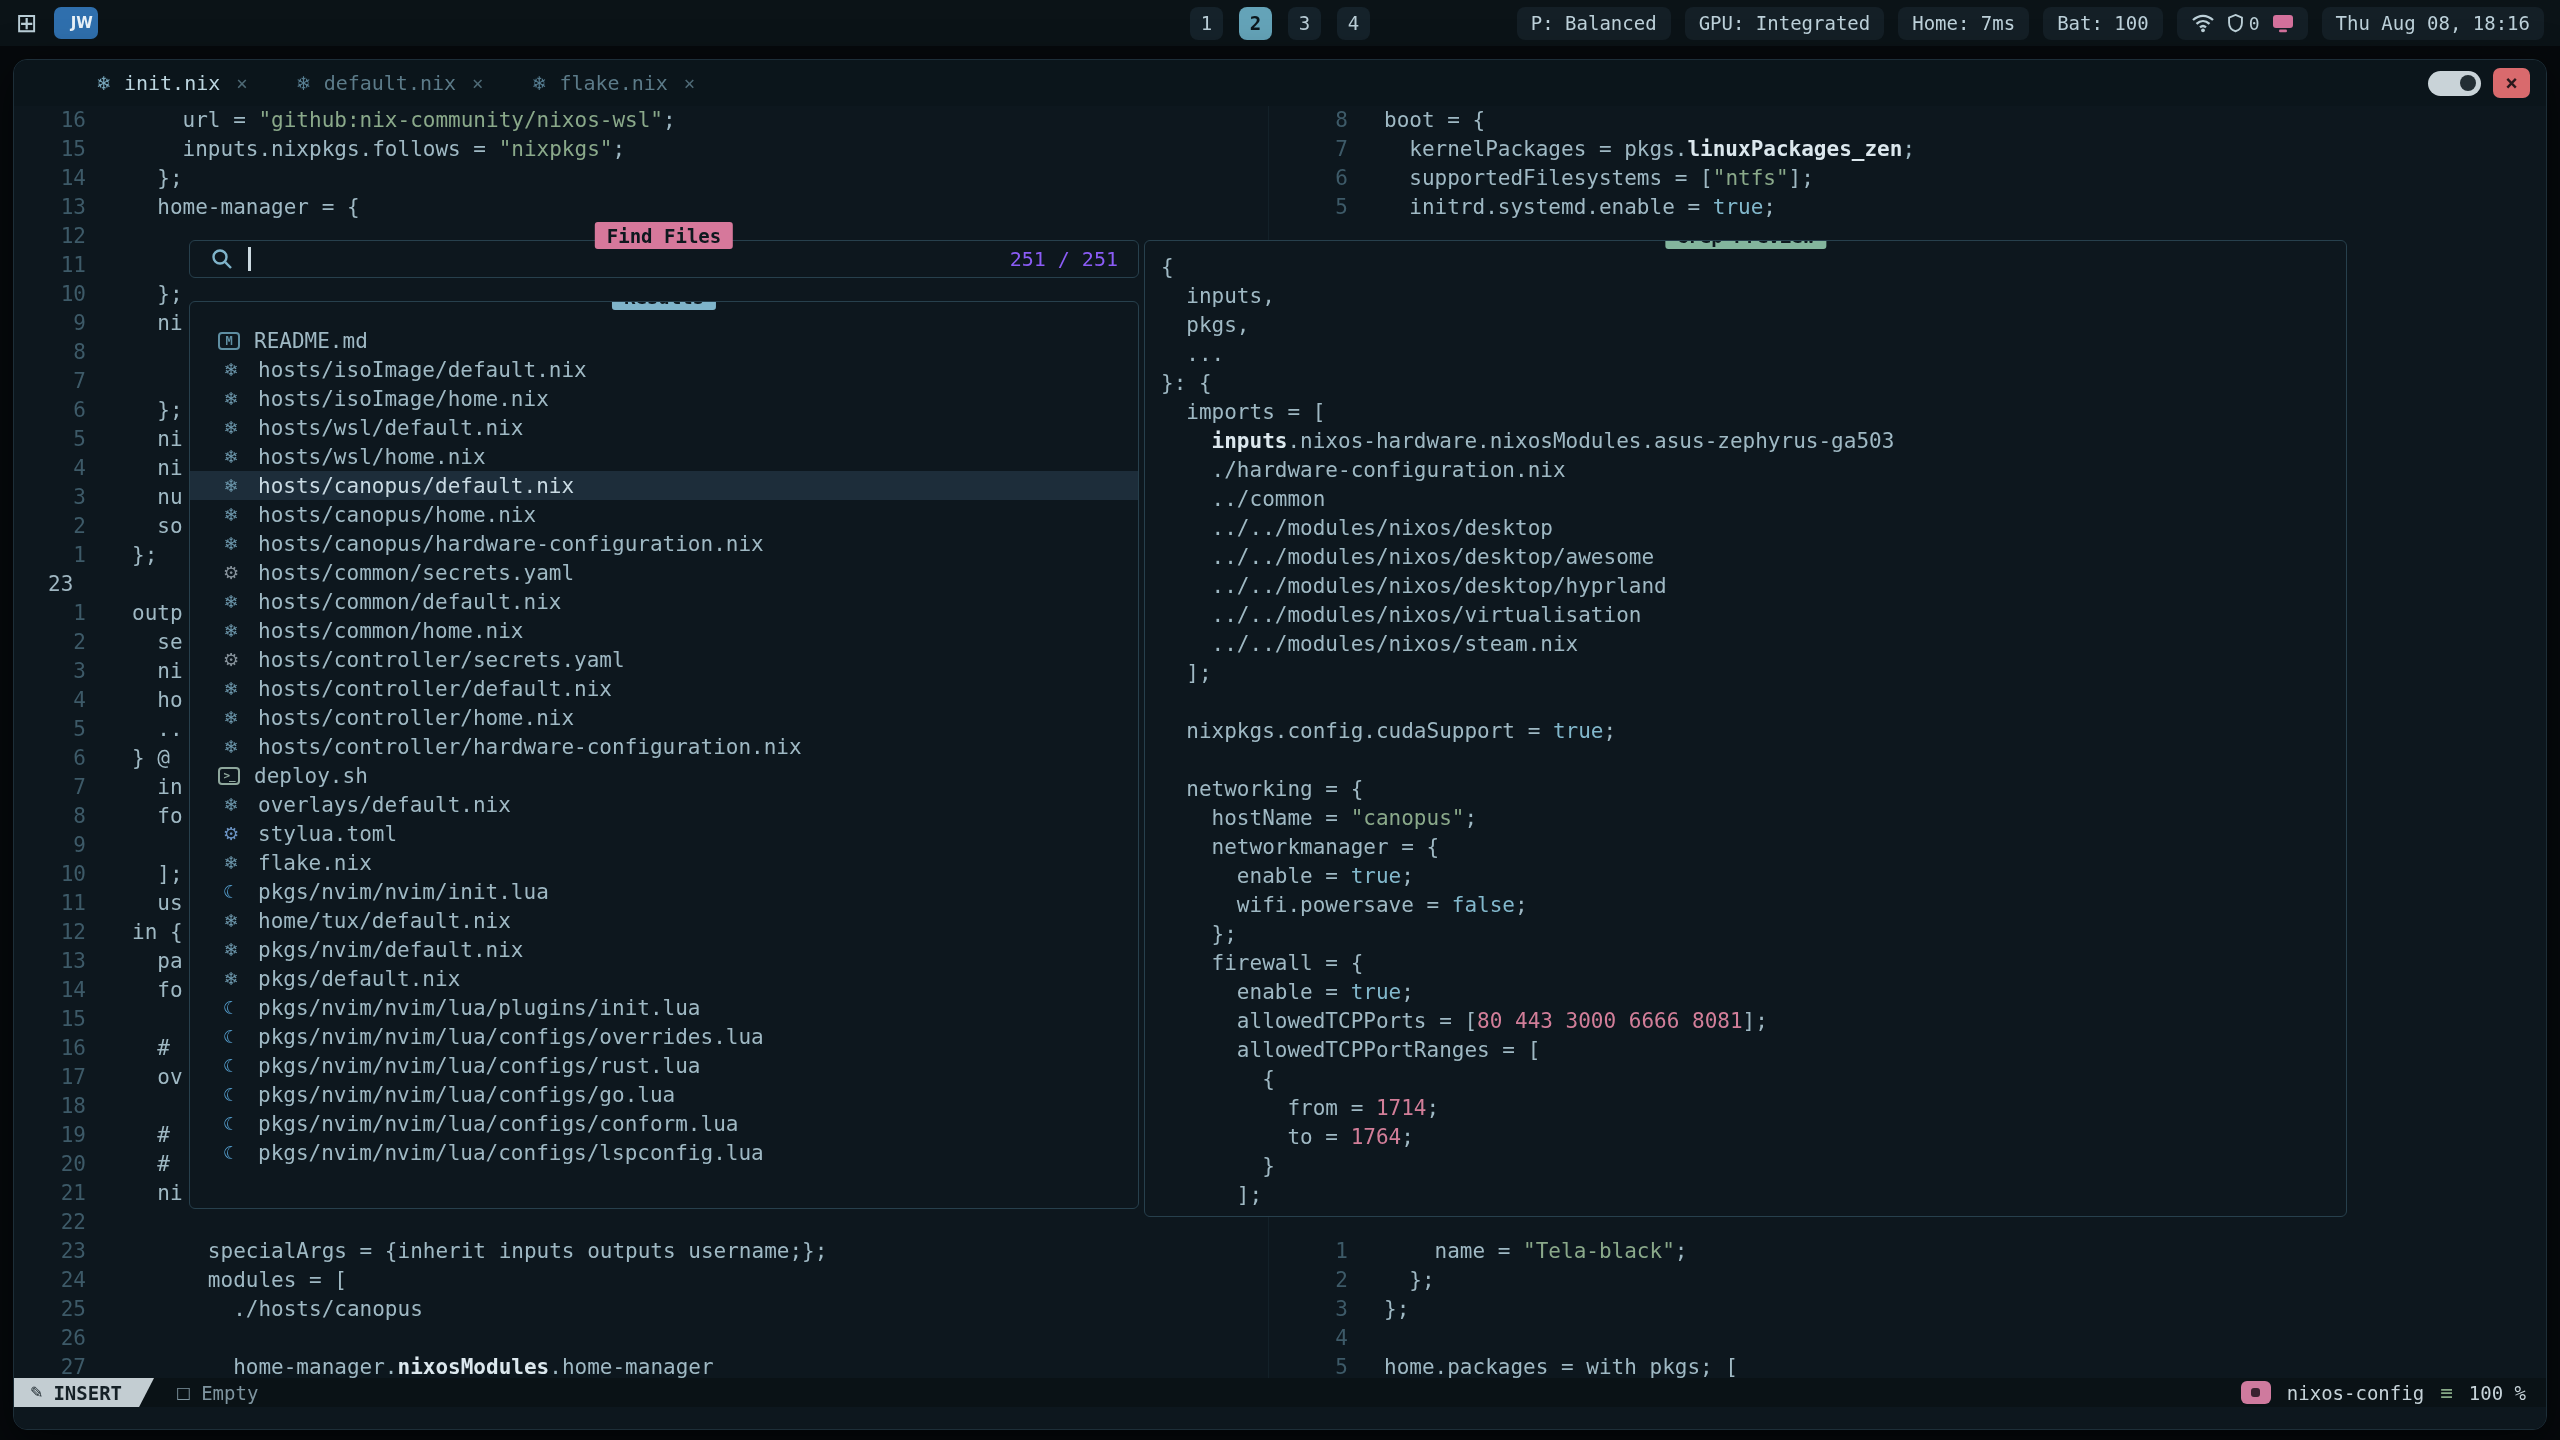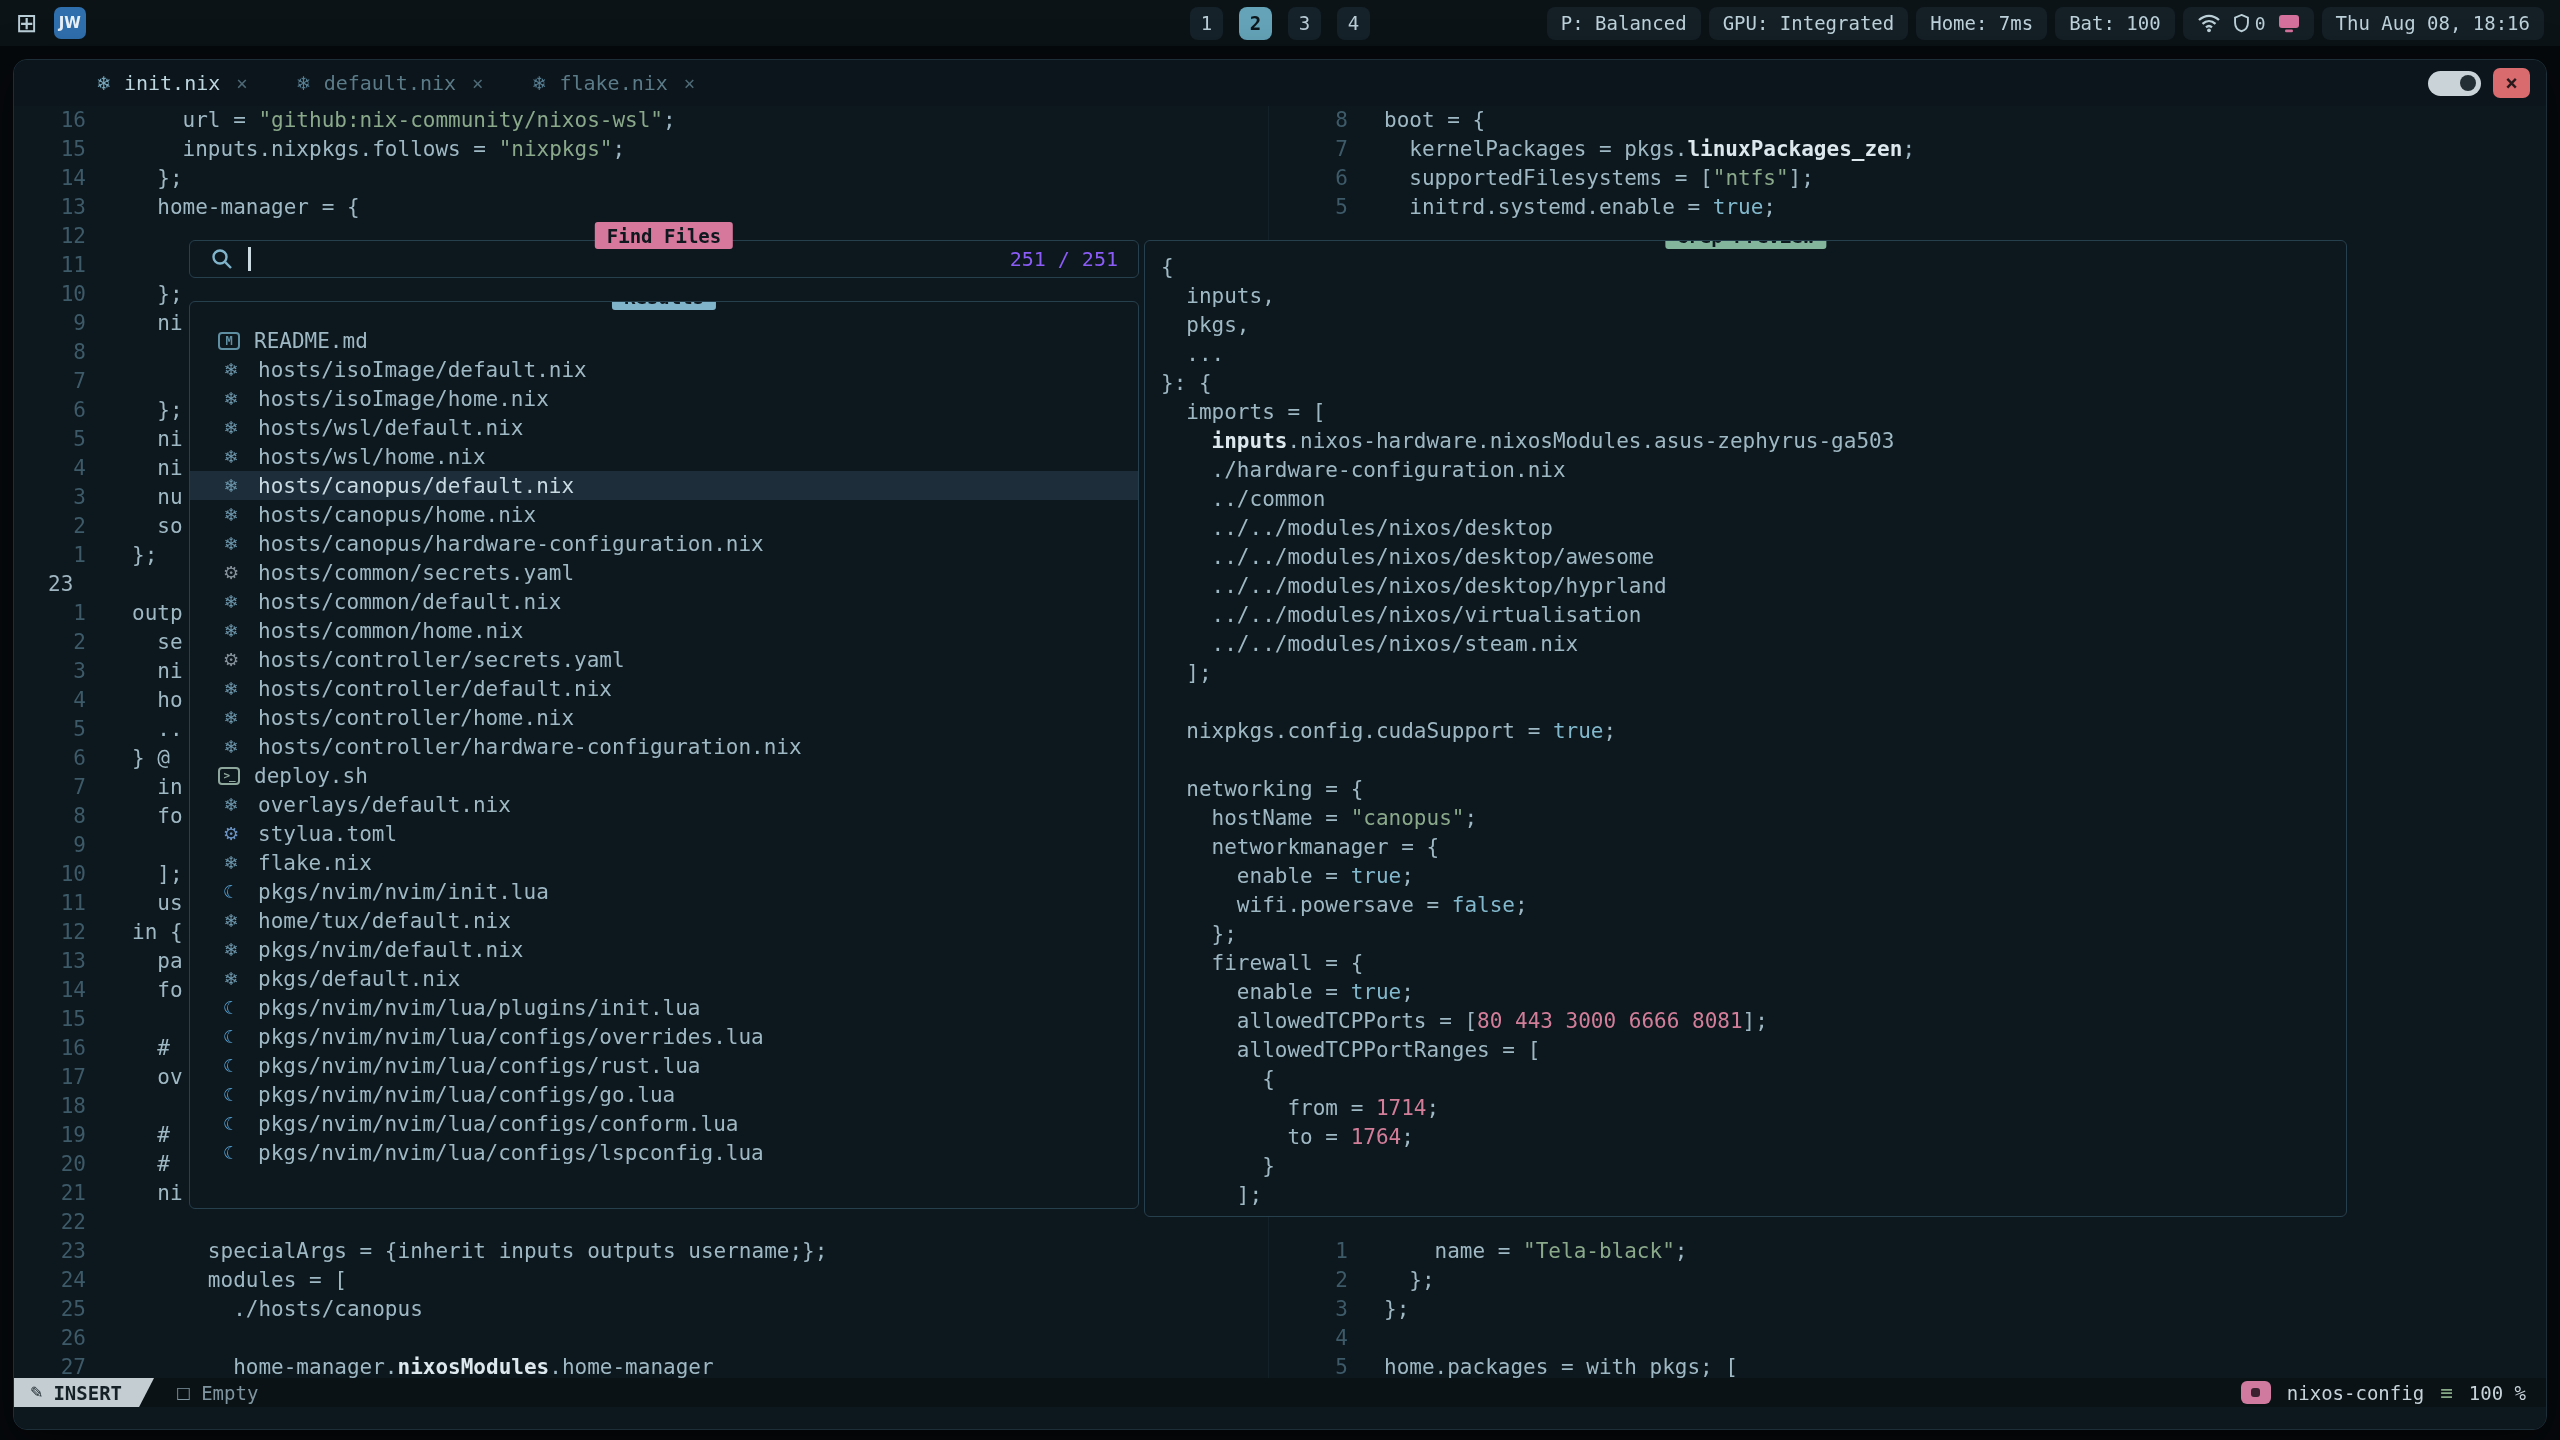--- a/index.html
+++ b/index.html
@@ -3,26 +3,26 @@
 <meta charset="utf-8">
 <style>
   html,body{margin:0;padding:0;width:2560px;height:1440px;overflow:hidden;background:#06090c;
     font-family:"DejaVu Sans Mono",monospace;}
   
   .topbar{position:absolute;top:0;left:0;right:0;height:46px;background:#0b1317;
     display:flex;align-items:center;padding:0 16px;box-sizing:border-box;}
   .launcher{color:#b9cdd6;font-size:26px;font-family:"DejaVu Sans",sans-serif;cursor:default;}
   .logo{width:32px;height:32px;background:#2f6fad;border-radius:7px;color:#e8f1f7;font-size:15px;
     font-weight:bold;display:flex;align-items:center;justify-content:center;margin-left:16px;
-    font-family:"DejaVu Sans",sans-serif;}
+    font-family:"DejaVu Sans",sans-serif;padding-left:12px;}
   .ws-group{position:absolute;left:50%;transform:translateX(-50%);display:flex;gap:16px;}
   .ws{min-width:33px;height:33px;border-radius:8px;background:#15222a;color:#b9cdd6;display:flex;
     align-items:center;justify-content:center;font-size:19px;padding:0 6px;box-sizing:border-box;}
   .ws.active{background:#64a3b8;color:#0c161b;font-weight:bold;}
-  .right-group{margin-left:auto;display:flex;gap:8px;align-items:center;}
+  .right-group{margin-left:auto;display:flex;gap:14px;align-items:center;}
   .pill{background:#141f26;border-radius:8px;height:33px;display:flex;align-items:center;
     padding:0 14px;color:#bdd1da;font-size:19px;gap:12px;}
   .shield-count{font-size:18px;color:#bcd0d8;}
   
   .window{position:absolute;left:13px;right:13px;top:59px;bottom:10px;background:#0d171e;
     border:1px solid #1d2e38;border-radius:14px;overflow:hidden;display:flex;flex-direction:column;
     box-shadow:0 12px 44px rgba(0,0,0,.55);}
   .tabbar{height:46px;display:flex;align-items:center;padding-left:58px;background:#0b151b;flex:none;}
   .tab{display:flex;align-items:center;gap:12px;padding:0 24px;font-size:20px;color:#5c7b89;height:100%;}
   .tab .nix-ic{color:#577e92;font-size:19px;font-family:"DejaVu Sans",sans-serif;}

